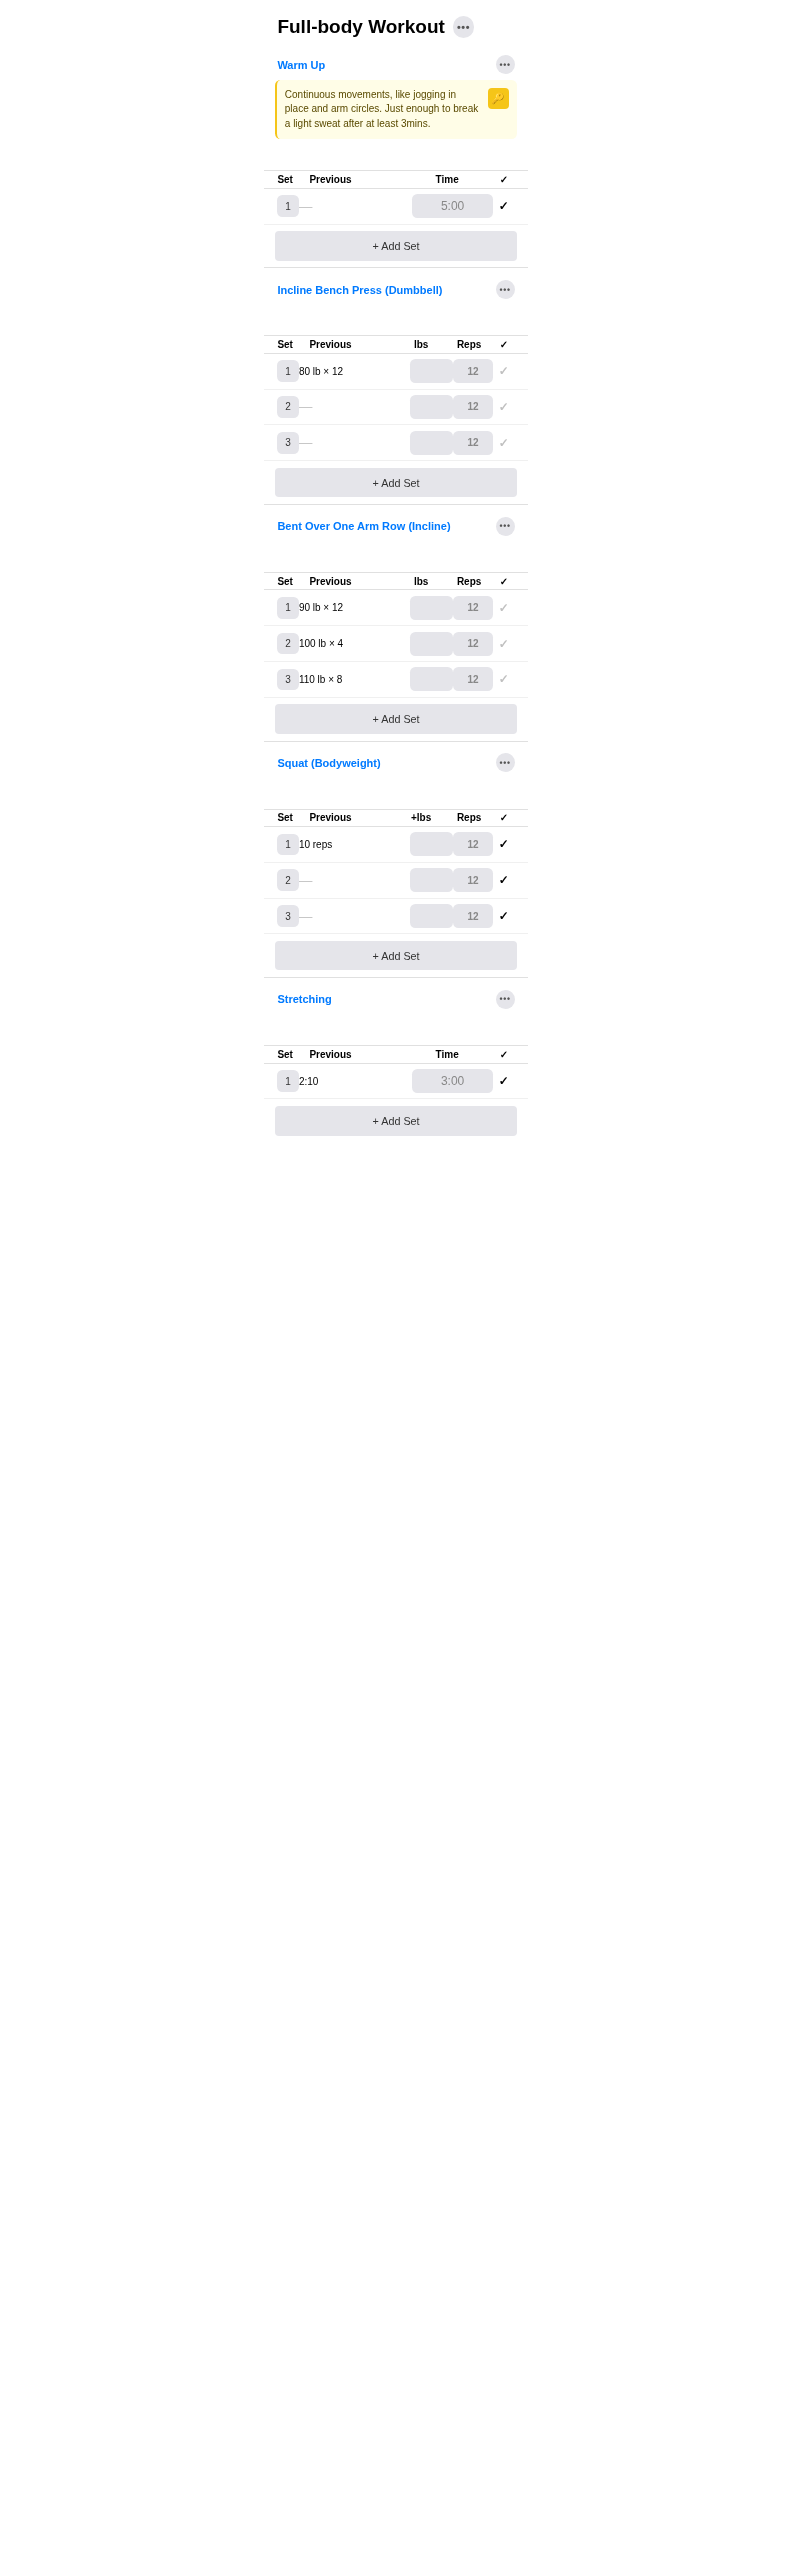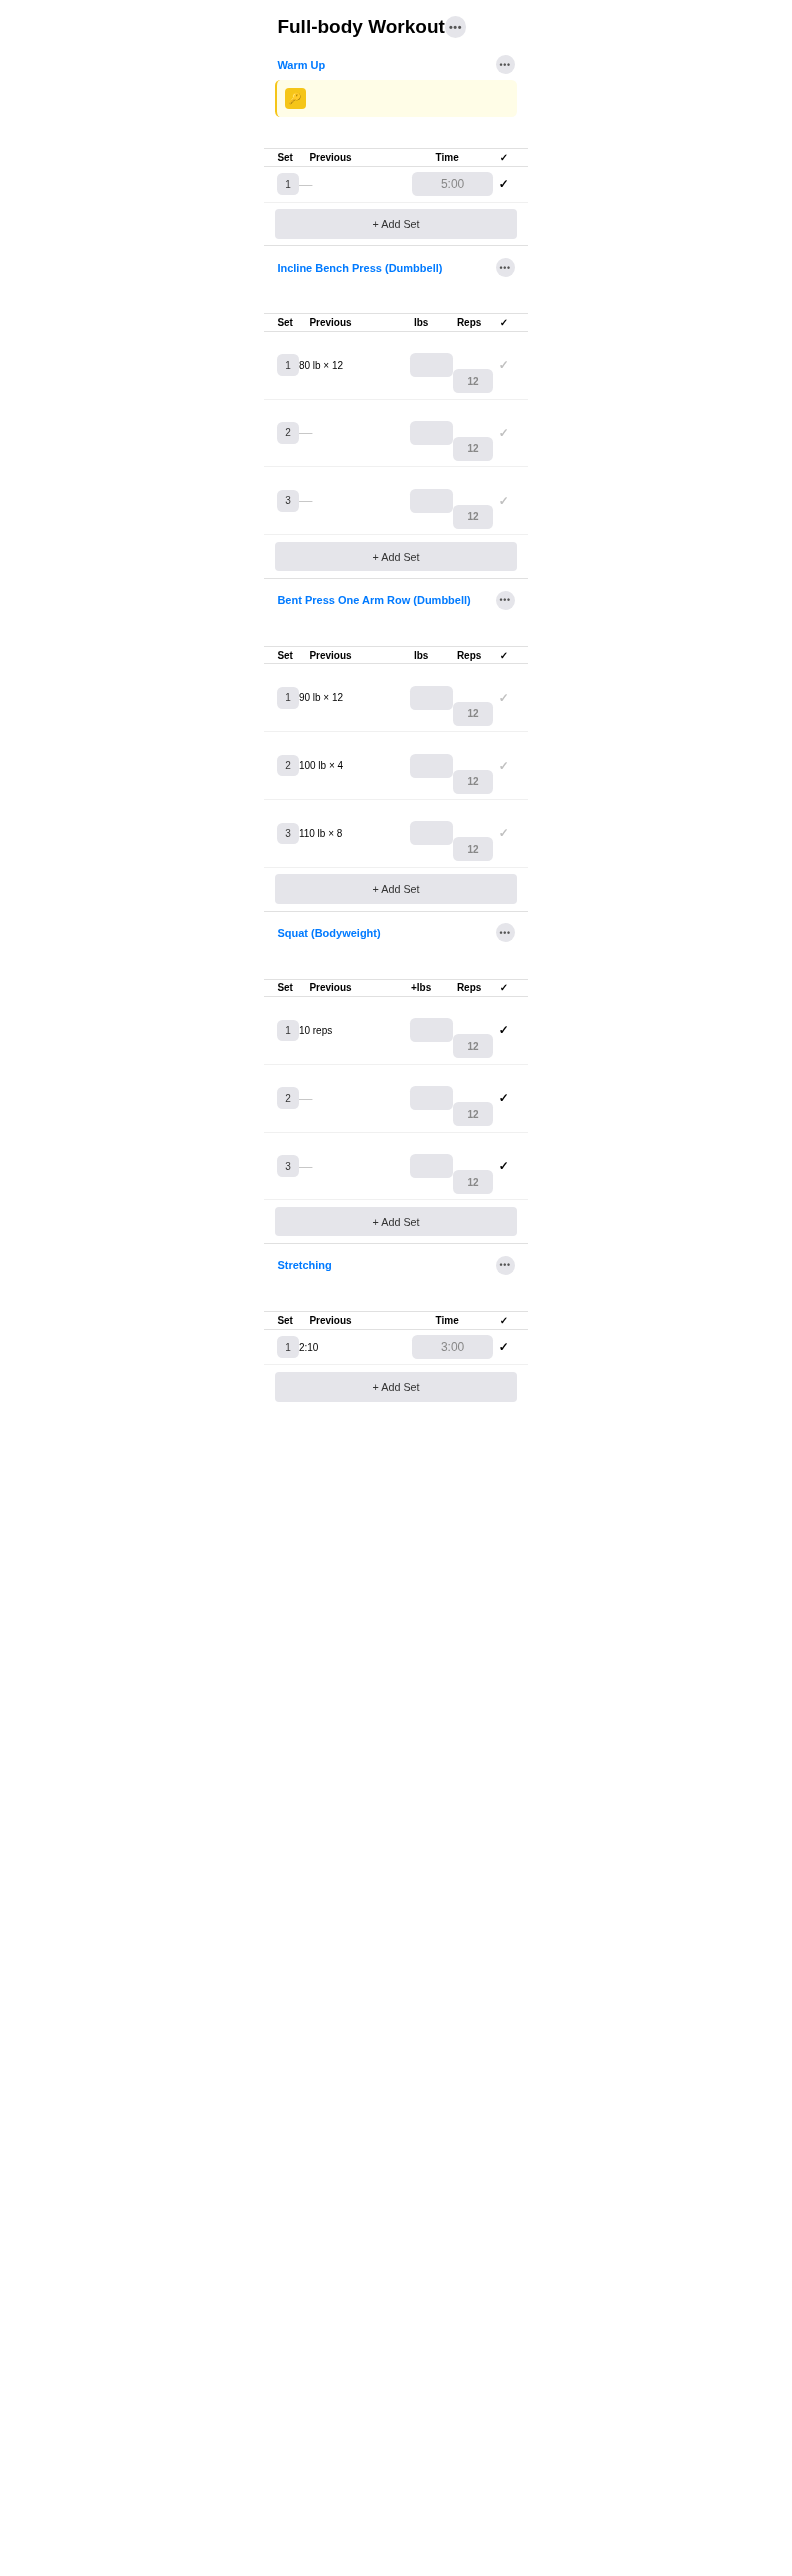--- a/index.html
+++ b/index.html
@@ -8,21 +8,21 @@
       background: #ffffff;
       width: 264px;
       margin: 0 auto;
       color: #000;
     }
 
     .page-header {
       padding: 16px 13.4px 10.8px 13.4px;
       display: flex;
       align-items: center;
-      gap: 0;
+      gap: 8px;
     }
     .page-title {
       font-size: 19px;
       font-weight: 700;
       color: #000;
     }
     .more-btn {
       background: #e5e5ea;
       border: none;
       border-radius: 50%;
@@ -168,21 +168,20 @@
     .reps-input {
       width: 40px;
       height: 24px;
       background: #e5e5ea;
       border-radius: 5.4px;
       border: none;
       text-align: center;
       font-size: 10px;
       color: #888;
       outline: none;
-      margin-top: 32px;
     }
     .check-icon {
       width: 21.5px;
       text-align: center;
       color: #c0c0c0;
       font-size: 12px;
     }
     .check-icon.done {
       color: #000;
     }
@@ -216,20 +215,21 @@
   <button class="more-btn">•••</button>
 </div>
 
 <div id="sections-container">
     <div class="section">
       <div class="section-header">
         <span class="section-title">Warm Up</span>
         <button class="section-more">•••</button>
       </div>
       <div class="info-banner">
+        <span class="info-banner-text">Continuous movements, like jogging in place and arm circles. Just enough to break a light sweat after at least 3mins.</span>
         <div class="info-banner-icon">🔑</div>
       </div>
       <div class="table-header">
         <div class="col-set">Set</div>
         <div class="col-prev">Previous</div>
         <div class="col-time">Time</div>
         <div class="col-check">✓</div>
       </div>
       <div class="table-row">
         <div class="set-badge col-set">1</div>
@@ -271,21 +271,21 @@
         <div class="prev-dash">—</div>
         <input class="input-box col-lbs" type="text" style="">
         <input class="reps-input col-reps" type="text" placeholder="12" value="12" style="">
         <div class="check-icon col-check">✓</div>
       </div>
       <button class="add-set-btn">+ Add Set</button>
       <div class="divider"></div>
     </div>
     <div class="section">
       <div class="section-header">
-        <span class="section-title">Bent Press One Arm Row (Dumbbell)</span>
+        <span class="section-title">Bent Over One Arm Row (Incline)</span>
         <button class="section-more">•••</button>
       </div>
       <div class="table-header">
         <div class="col-set">Set</div>
         <div class="col-prev">Previous</div>
         <div class="col-lbs">lbs</div>
         <div class="col-lbs">Reps</div>
         <div class="col-check">✓</div>
       </div>
       <div class="table-row">

